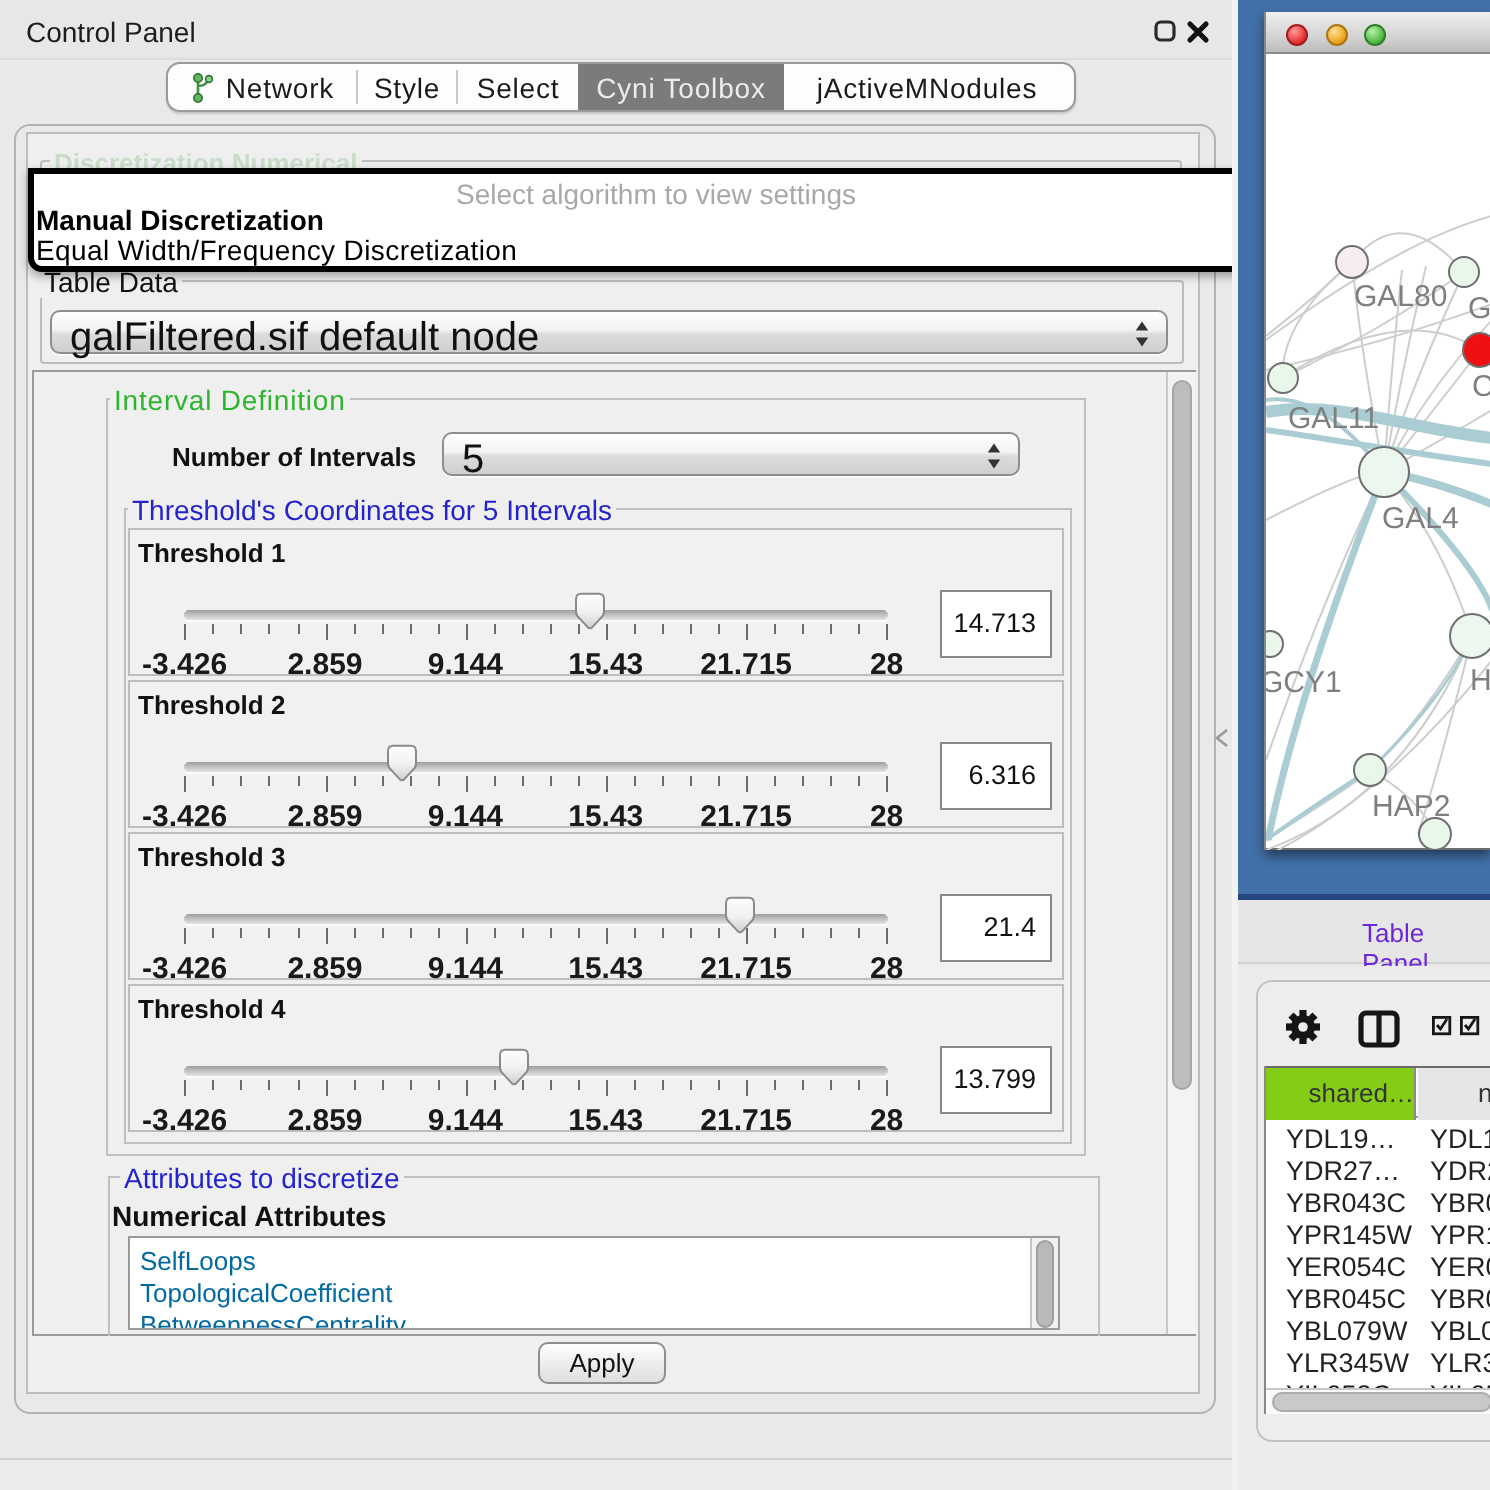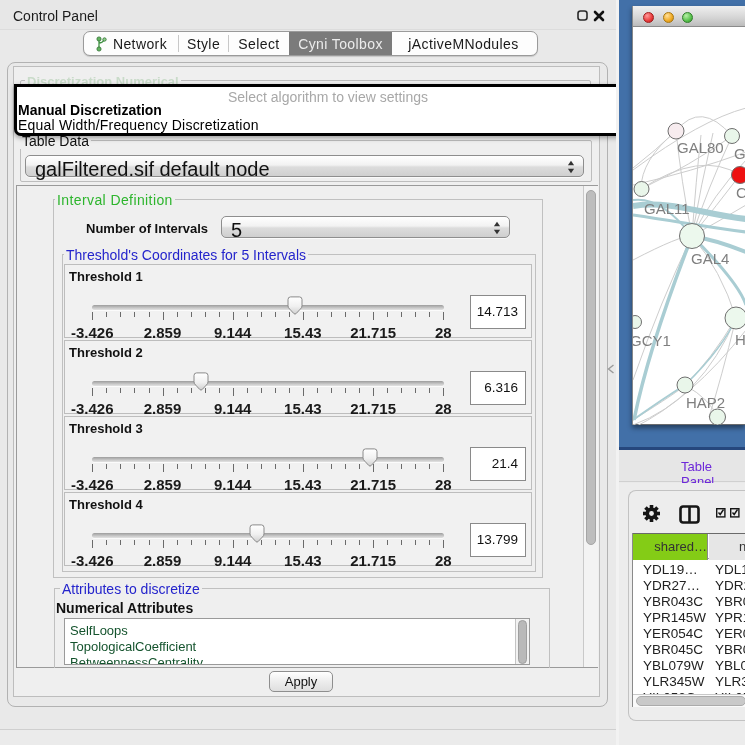--- a/index.html
+++ b/index.html
@@ -74,21 +74,21 @@
   border:1px solid #8a8a8a; font-size:13.5px; color:#111; text-align:right;
   line-height:32px; padding-right:7px; }
 
 
 #gattr { position:absolute; left:54px; top:588px; width:496px; height:80px;
   border:1px solid #c0c0c0; border-bottom:none; }
 #gattr-title { position:absolute; left:60px; top:581px; font-size:14px; color:#2424cc;
   background:#efefef; padding:0 2px; }
 #numattr { position:absolute; left:56px; top:600px; font-size:14px; font-weight:bold; color:#111; }
 #alist { position:absolute; left:64px; top:618px; width:466px; height:47px;
-  background:#fff; border:1px solid #9a9a9a; overflow:hidden; font-size:13px; color:#14532d; }
+  background:#fff; border:1px solid #9a9a9a; overflow:hidden; font-size:13px; color:#0369a1; }
 #alist .li { position:absolute; left:5px; }
 #alist-sb { position:absolute; right:0; top:0; width:14px; height:47px; background:#f2f2f2;
   border-left:1px solid #c4c4c4; }
 #alist-sb .th { position:absolute; left:2px; top:1px; width:9px; height:44px;
   background:#b9b9b9; border:1px solid #9f9f9f; border-radius:5px; }
 
 
 #bigsb { position:absolute; left:583px; top:186px; width:15px; height:481px; background:#f3f3f3;
   border-left:1px solid #c9c9c9; }
 #bigsb .th { position:absolute; left:2px; top:4px; width:10px; height:355px;

